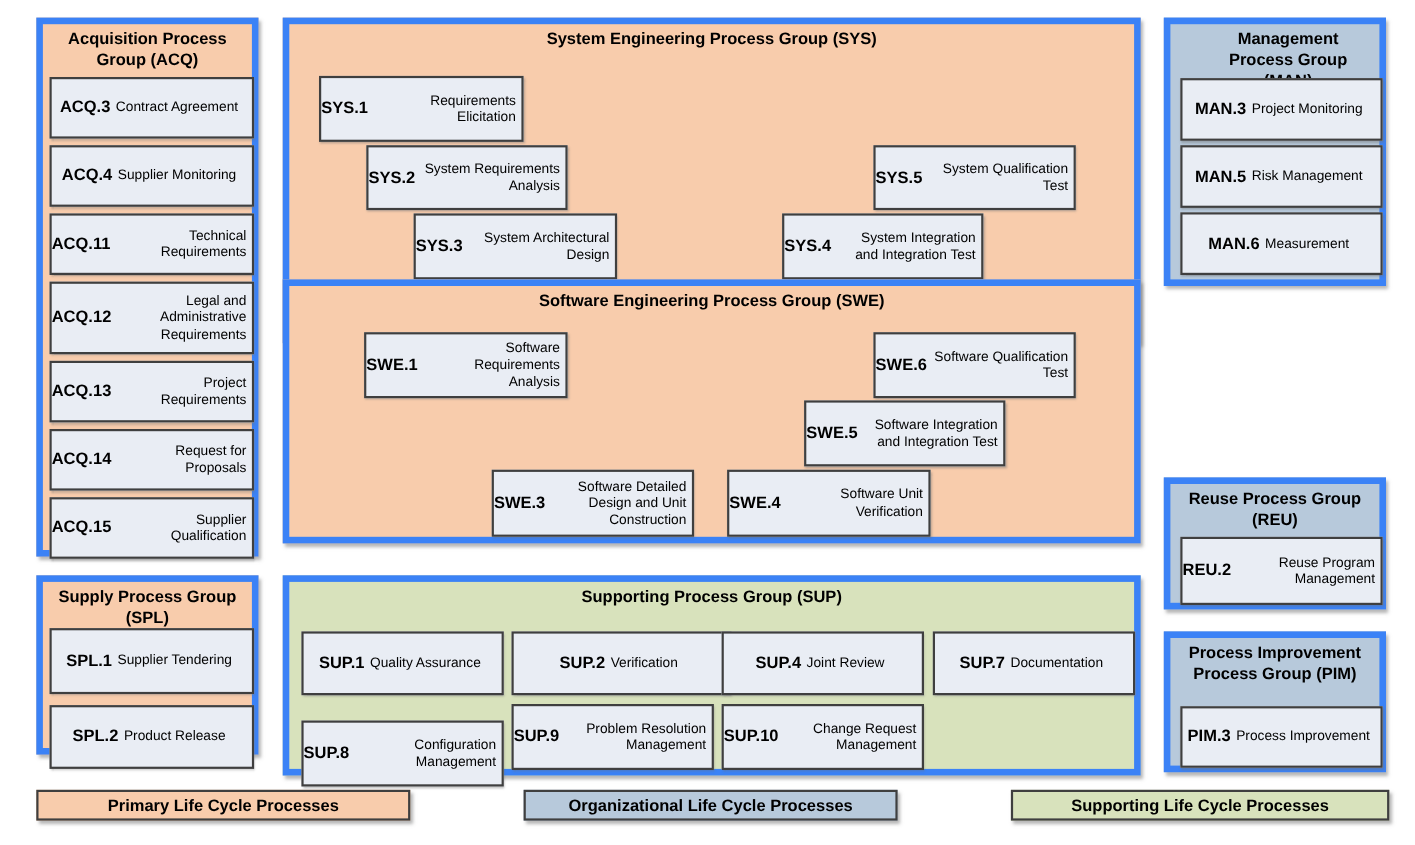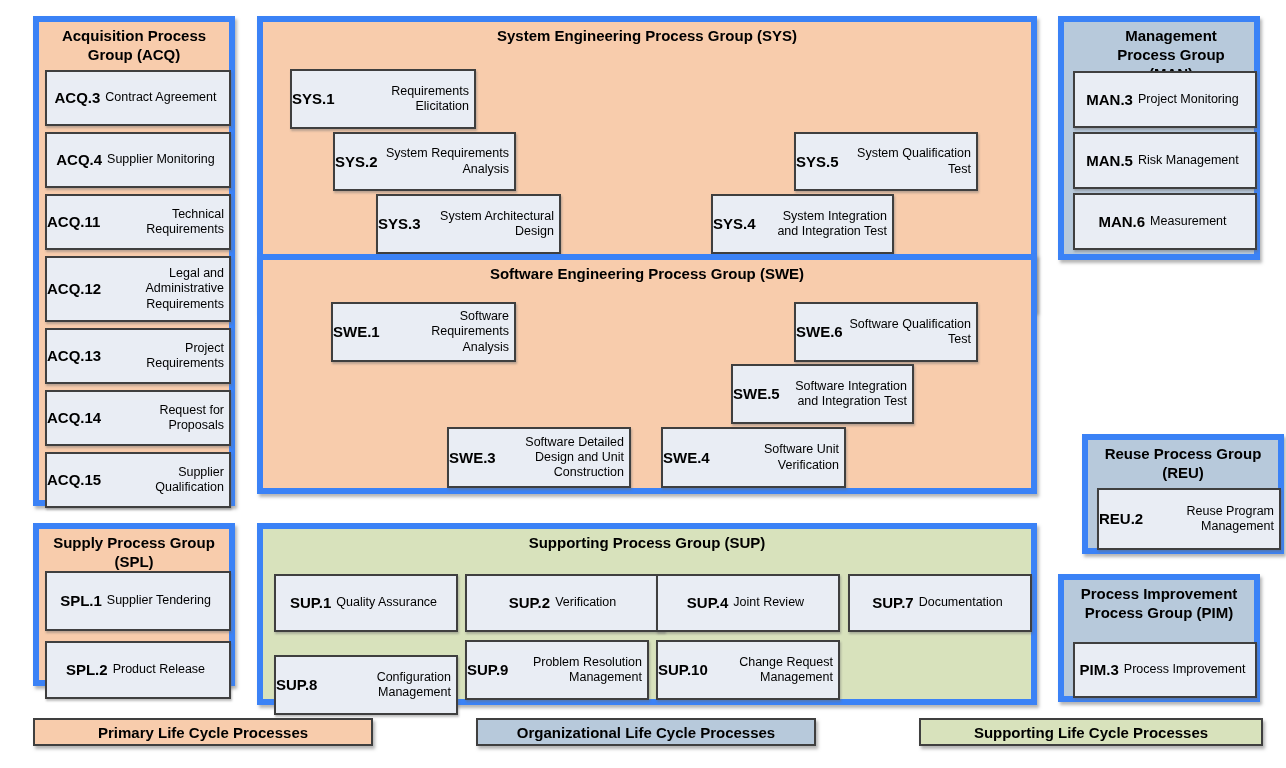--- a/index.html
+++ b/index.html
@@ -166,21 +166,21 @@
     <div class="pbox" style="left:9px;top:110px;width:184px;height:57px">
       <div class="pid">MAN.5</div>
       <div class="pname">Risk Management</div>
     </div>
     <div class="pbox" style="left:9px;top:171px;width:184px;height:57px">
       <div class="pid">MAN.6</div>
       <div class="pname">Measurement</div>
     </div>
   </div>
 
-  <div class="group" style="left: 1058px; top: 434px; width: 202px; height: 120px; background: rgb(183, 201, 219); margin-left: 24px;">
+  <div class="group" style="left: 1058px; top: 434px; width: 202px; height: 120px; background: rgb(183, 201, 219);">
     <div class="gtitle">Reuse Process Group (REU)</div>
     <div class="pbox" style="left:9px;top:48px;width:184px;height:62px">
       <div class="pid">REU.2</div>
       <div class="pname">Reuse Program Management</div>
     </div>
   </div>
 
   <div class="group" style="left: 1058px; top: 574px; width: 202px; height: 128px; background: rgb(183, 201, 219);">
     <div class="gtitle">Process Improvement Process Group (PIM)</div>
     <div class="pbox" style="left:9px;top:62px;width:184px;height:56px">

